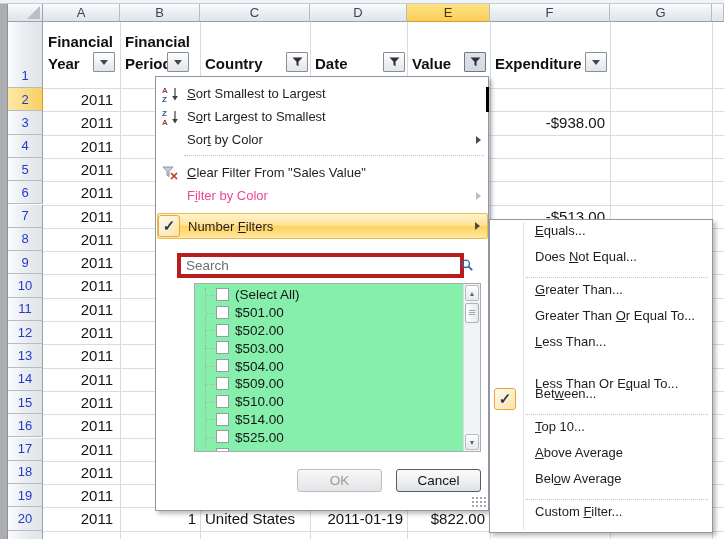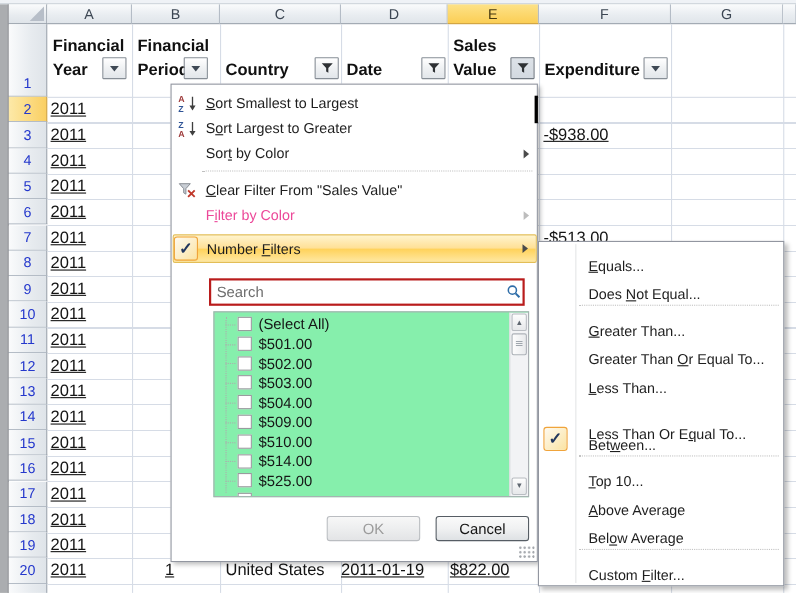--- a/index.html
+++ b/index.html
@@ -20,21 +20,21 @@
           font-size:13px;color:#2538CC;display:flex;align-items:center;justify-content:center;}
   .rowhdr.bot{align-items:flex-end;padding-bottom:4px;}
   .rowhdr.sel{background:linear-gradient(90deg,#FDE9A8,#FACF62);border-right:1px solid #CF9D2F;}
   
   .gridrows{position:absolute;left:43px;top:88px;width:681px;height:451px;border-top:1px solid #D6DCE6;box-sizing:border-box;
             background:repeating-linear-gradient(to bottom,transparent 0,transparent 22.3px,#D6DCE6 22.3px,#D6DCE6 23.3px);}
   .vline{position:absolute;top:22px;width:1px;height:517px;background:#D6DCE6;}
   .h1cell{position:absolute;top:22px;height:66px;box-sizing:border-box;font-weight:bold;font-size:15px;color:#101010;
           display:flex;flex-direction:column;justify-content:flex-end;padding:0 0 13px 5px;line-height:22px;white-space:nowrap;}
   .cell{position:absolute;font-size:15px;color:#141414;line-height:23.3px;height:23.3px;white-space:nowrap;box-sizing:border-box;}
-  .r{text-align:left;text-decoration:underline;}
+  .r{text-align:right;}
   
   .fbtn{position:absolute;top:52px;width:22px;height:20px;border:1px solid #878E96;border-radius:1px;
         background:linear-gradient(#FFFFFF,#EFF1F3 50%,#E2E6EA);box-sizing:border-box;
         display:flex;align-items:center;justify-content:center;}
   .fbtn.pressed{background:linear-gradient(#DDE2E8,#D3D9E0);border-color:#6F7780;}
   .darr{width:0;height:0;border-left:4px solid transparent;border-right:4px solid transparent;border-top:5px solid #3E4854;}
   
   .e2sel{position:absolute;left:486px;top:87px;width:3px;height:25px;background:#000;z-index:45;}
   
   .menu{position:absolute;left:155px;top:76px;width:334px;height:435px;background:#fff;border:1px solid #9296A0;
@@ -44,21 +44,21 @@
   .mi.hl{height:26px;background:linear-gradient(#FFF4CE,#FFE096 48%,#FFD25B 52%,#FFE8A2);border:1px solid #E3BE56;border-radius:2px;}
   .mico{position:absolute;left:5px;top:50%;transform:translateY(-50%);display:flex;}
   .sub{position:absolute;right:7px;top:50%;transform:translateY(-50%);width:0;height:0;
        border-left:5px solid #4A4A4A;border-top:4px solid transparent;border-bottom:4px solid transparent;}
   .mi.dis .sub{border-left-color:#BDBDBD;}
   .mdiv{position:absolute;left:28px;right:4px;border-top:1px dotted #BFBFBF;}
   .chkbox{position:absolute;width:22px;height:22px;border:1px solid #F0A43B;border-radius:3px;
           background:linear-gradient(135deg,#FEFAF0,#FBE3A2);box-sizing:border-box;
           display:flex;align-items:center;justify-content:center;font-weight:bold;color:#22375F;font-size:15px;}
   
-  .search{position:absolute;left:34px;top:176px;width:287px;height:25px;border:2px solid #b91c1c;box-sizing:border-box;
+  .search{position:absolute;left:21px;top:176px;width:287px;height:25px;border:4px solid #b91c1c;box-sizing:border-box;
           padding:2px 24px 2px 5px;font-size:13.5px;font-family:"Liberation Sans",sans-serif;color:#222;outline:none;}
   .search::placeholder{color:#6E6E6E;opacity:1;}
   .mag{position:absolute;left:304px;top:181px;}
   
   .lbox{position:absolute;left:38px;top:206px;width:287px;height:169px;border:1px solid #A9ADB2;box-sizing:border-box;background:#86efac;overflow:hidden;}
   .tree{position:absolute;left:10px;top:4px;height:160px;border-left:1px dotted #ADADAD;}
   .li{position:absolute;left:0;width:265px;height:17.8px;display:flex;align-items:center;}
   .li::before{content:"";position:absolute;left:10px;top:50%;width:9px;border-top:1px dotted #ADADAD;}
   .cb{position:absolute;left:21px;top:2px;width:13px;height:13px;border:1px solid #999B9E;background:#fff;box-sizing:border-box;}
   .li .lab{margin-left:40px;font-size:13.5px;color:#161616;}
@@ -73,21 +73,21 @@
   .obtn{position:absolute;top:392px;width:85px;height:23px;border-radius:3px;font-size:13.5px;box-sizing:border-box;
         display:flex;align-items:center;justify-content:center;}
   .ok{left:141px;border:1px solid #BABDC1;background:linear-gradient(#F7F7F7,#EDEEEF 50%,#E3E4E6);color:#9B9B9B;}
   .cancel{left:240px;border:1px solid #565D64;background:linear-gradient(#FAFAFA,#F0F1F2 50%,#DEE1E4);color:#141414;}
   .grip{position:absolute;right:2px;bottom:2px;width:15px;height:12px;
         background-image:radial-gradient(#A3A7AC 1px,transparent 1.2px);background-size:4px 4px;}
   
   .submenu{position:absolute;left:489px;top:219px;width:224px;height:314px;background:#fff;border:1px solid #9296A0;
            box-shadow:3px 3px 4px rgba(0,0,0,.25);box-sizing:border-box;z-index:60;font-size:13px;color:#1E1E1E;}
   .smline{position:absolute;left:33px;top:2px;width:1px;height:308px;background:#E4E5E7;}
-  .smi{position:absolute;left:1px;width:220px;height:26px;display:flex;align-items:flex-end;padding-left:44px;box-sizing:border-box;white-space:nowrap;}
+  .smi{position:absolute;left:1px;width:220px;height:26px;display:flex;align-items:flex-start;padding-left:44px;box-sizing:border-box;white-space:nowrap;}
   .smdiv{position:absolute;left:36px;right:4px;border-top:1px dotted #C3C3C3;}
   u{text-decoration:underline;}
 </style>
 </head>
 <body>
 
 <div class="screen">
 
   <div class="topstrip"></div>
   <div class="leftstrip"></div>
@@ -143,21 +143,20 @@
     <span>Financial</span>
       <span>Period</span>
   </div>
   <div class="h1cell" style="left:200px;width:110px">
     <span>Country</span>
   </div>
   <div class="h1cell" style="left:310px;width:97px">
     <span>Date</span>
   </div>
   <div class="h1cell" style="left:407px;width:83px">
-    <span>Sales</span>
       <span>Value</span>
   </div>
   <div class="h1cell" style="left:490px;width:120px">
     <span>Expenditure</span>
   </div>
 
   <div class="fbtn" style="left:93px">
       <span class="darr"></span>
     </div>
   <div class="fbtn" style="left:167px">
@@ -228,21 +227,21 @@
 
     <div class="mi" style="top:28px">
       <span class="mico">
         <svg width="17" height="17" viewBox="0 0 17 17">
             <text x="0" y="7.5" font-size="8" font-weight="bold" fill="#2F5496">Z</text>
             <text x="0" y="16" font-size="8" font-weight="bold" fill="#9E3B3B">A</text>
             <line x1="13" y1="2.5" x2="13" y2="11.5" stroke="#3F3F3F" stroke-width="1.2"></line>
             <path d="M10.2 10.5 L13 15 L15.8 10.5 Z" fill="#3F3F3F"></path>
           </svg>
       </span>
-      <span><span>S</span><u>o</u><span>rt Largest to Greater</span></span>
+      <span><span>S</span><u>o</u><span>rt Largest to Smallest</span></span>
     </div>
 
     <div class="mi" style="top:51px">
       <span><span>Sor</span><u>t</u><span> by Color</span></span>
       <span class="sub"></span>
     </div>
 
     <div class="mdiv" style="top:78px"></div>
 
     <div class="mi" style="top:84px">

